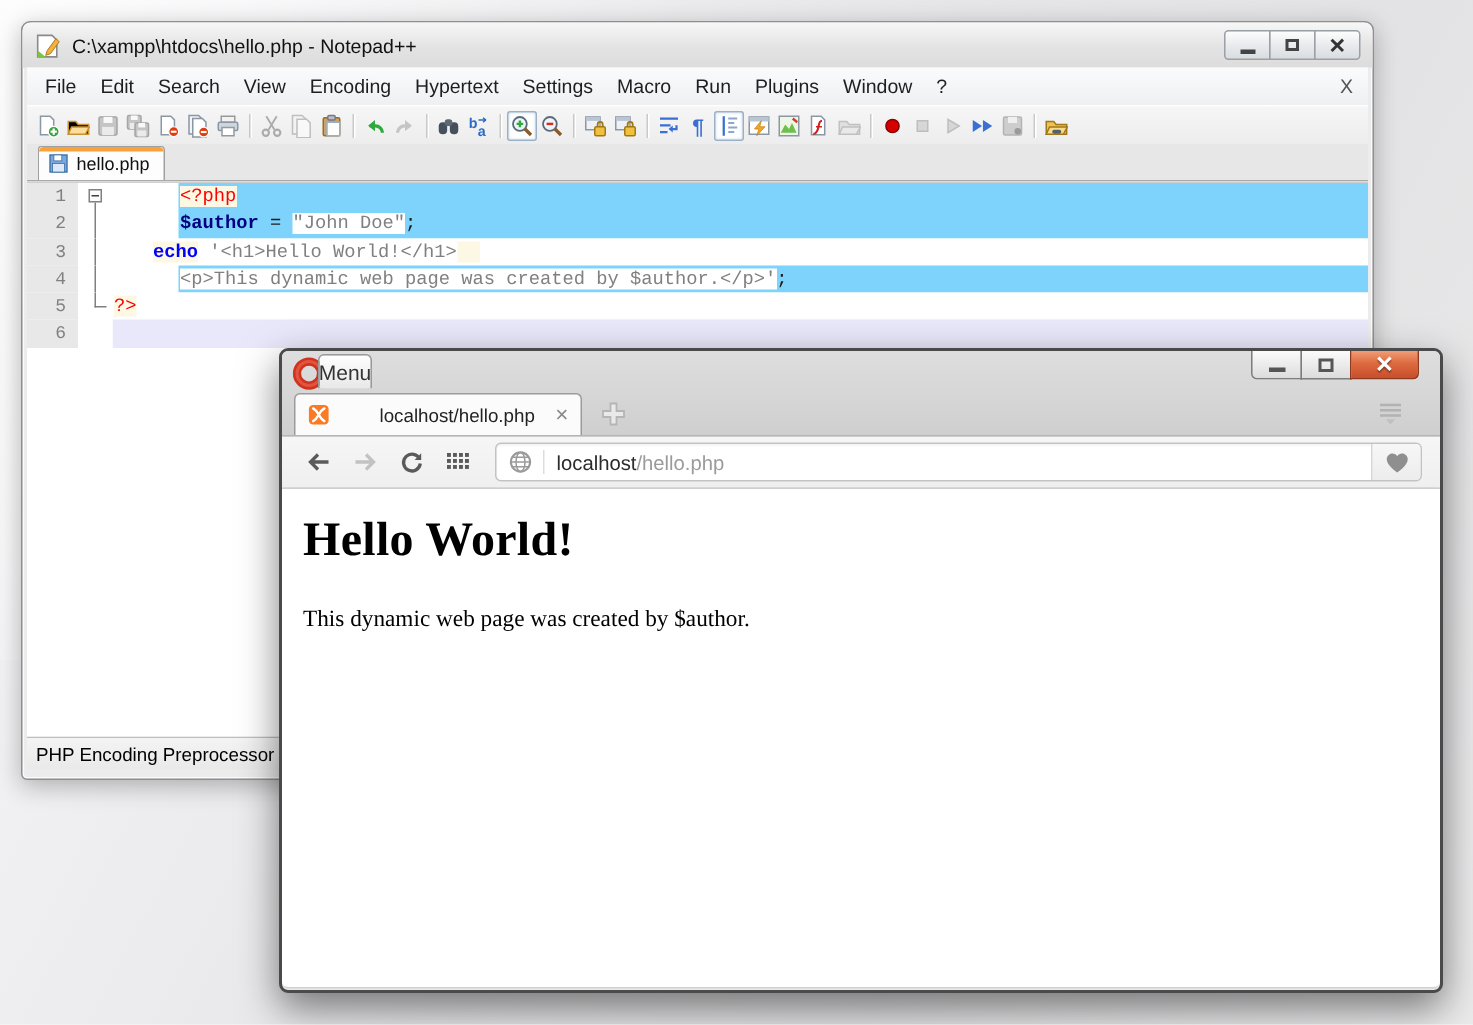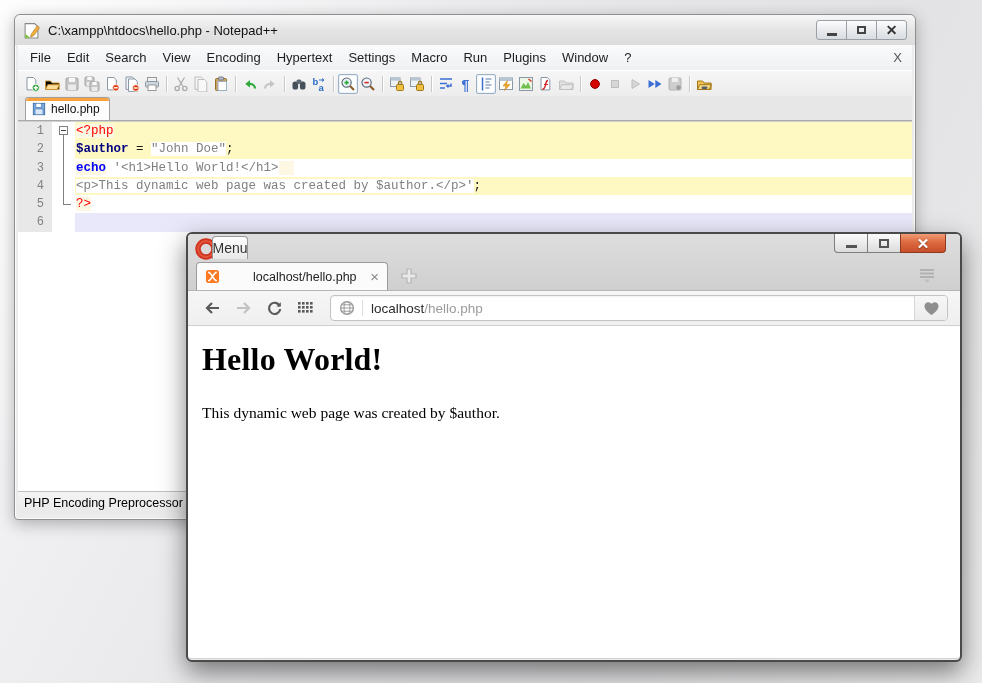--- a/index.html
+++ b/index.html
@@ -52,28 +52,28 @@
   .ed-line{display:flex;height:18.3px;line-height:18.3px;}
   .lnum{width:34px;background:#e8e8e8;color:#808080;text-align:right;padding-right:8px;font-size:12px;flex:none;}
   .fold{width:23px;background:#fff;flex:none;position:relative;}
   .fold .vfull{position:absolute;left:11px;top:0;bottom:0;width:1px;background:#808080;}
   .fold .vbot{position:absolute;left:11px;top:13px;bottom:0;width:1px;background:#808080;}
   .fold .vtop{position:absolute;left:11px;top:0;height:10px;width:1px;background:#808080;}
   .fold .fbox{position:absolute;left:7px;top:4px;width:9px;height:9px;border:1px solid #808080;background:#fcfcfc;}
   .fold .fbox::after{content:"";position:absolute;left:1px;top:3px;width:5px;height:1px;background:#404040;}
   .fold .hend{position:absolute;left:11px;top:9px;width:8px;height:1px;background:#808080;}
   .codebg{flex:1;white-space:pre;padding-left:1px;}
-  .bg-php{background:#fef9c3;}
+  .bg-php{background:#7dd3fc;margin-left:44px;}
   .bg-plain{background:#ffffff;}
   .bg-caret{background:#e8e8fa;}
   .tok-phptag{color:#ff0000;background:#fdf8e3;}
   .tok-var{color:#000080;font-weight:bold;}
   .tok-op{color:#1a1a1a;}
   .tok-str{color:#808080;background:#ffffff;}
-  .tok-kw{color:#0000ff;font-weight:bold;background:#fdf8e3;}
+  .tok-kw{color:#0000ff;font-weight:bold;background:#fdf8e3;margin-left:26px;}
   .tok-phpfill{background:#fdf8e3;}
 
   .np-status{height:22px;background:linear-gradient(#f4f4f4,#e9e9e9);border-top:1px solid #bfbfbf;
     display:flex;align-items:center;font-size:12.5px;color:#000;}
   .np-status .sec1{width:172px;padding-left:6px;border-right:1px solid #b9b9b9;height:100%;display:flex;align-items:center;}
   .np-status .sec2{padding-left:4px;}
 
   
   .op-win{position:absolute;left:186px;top:232px;width:776px;height:430px;
     background:#d2d2d2;border:2px solid #4a4a4a;border-radius:6px;

